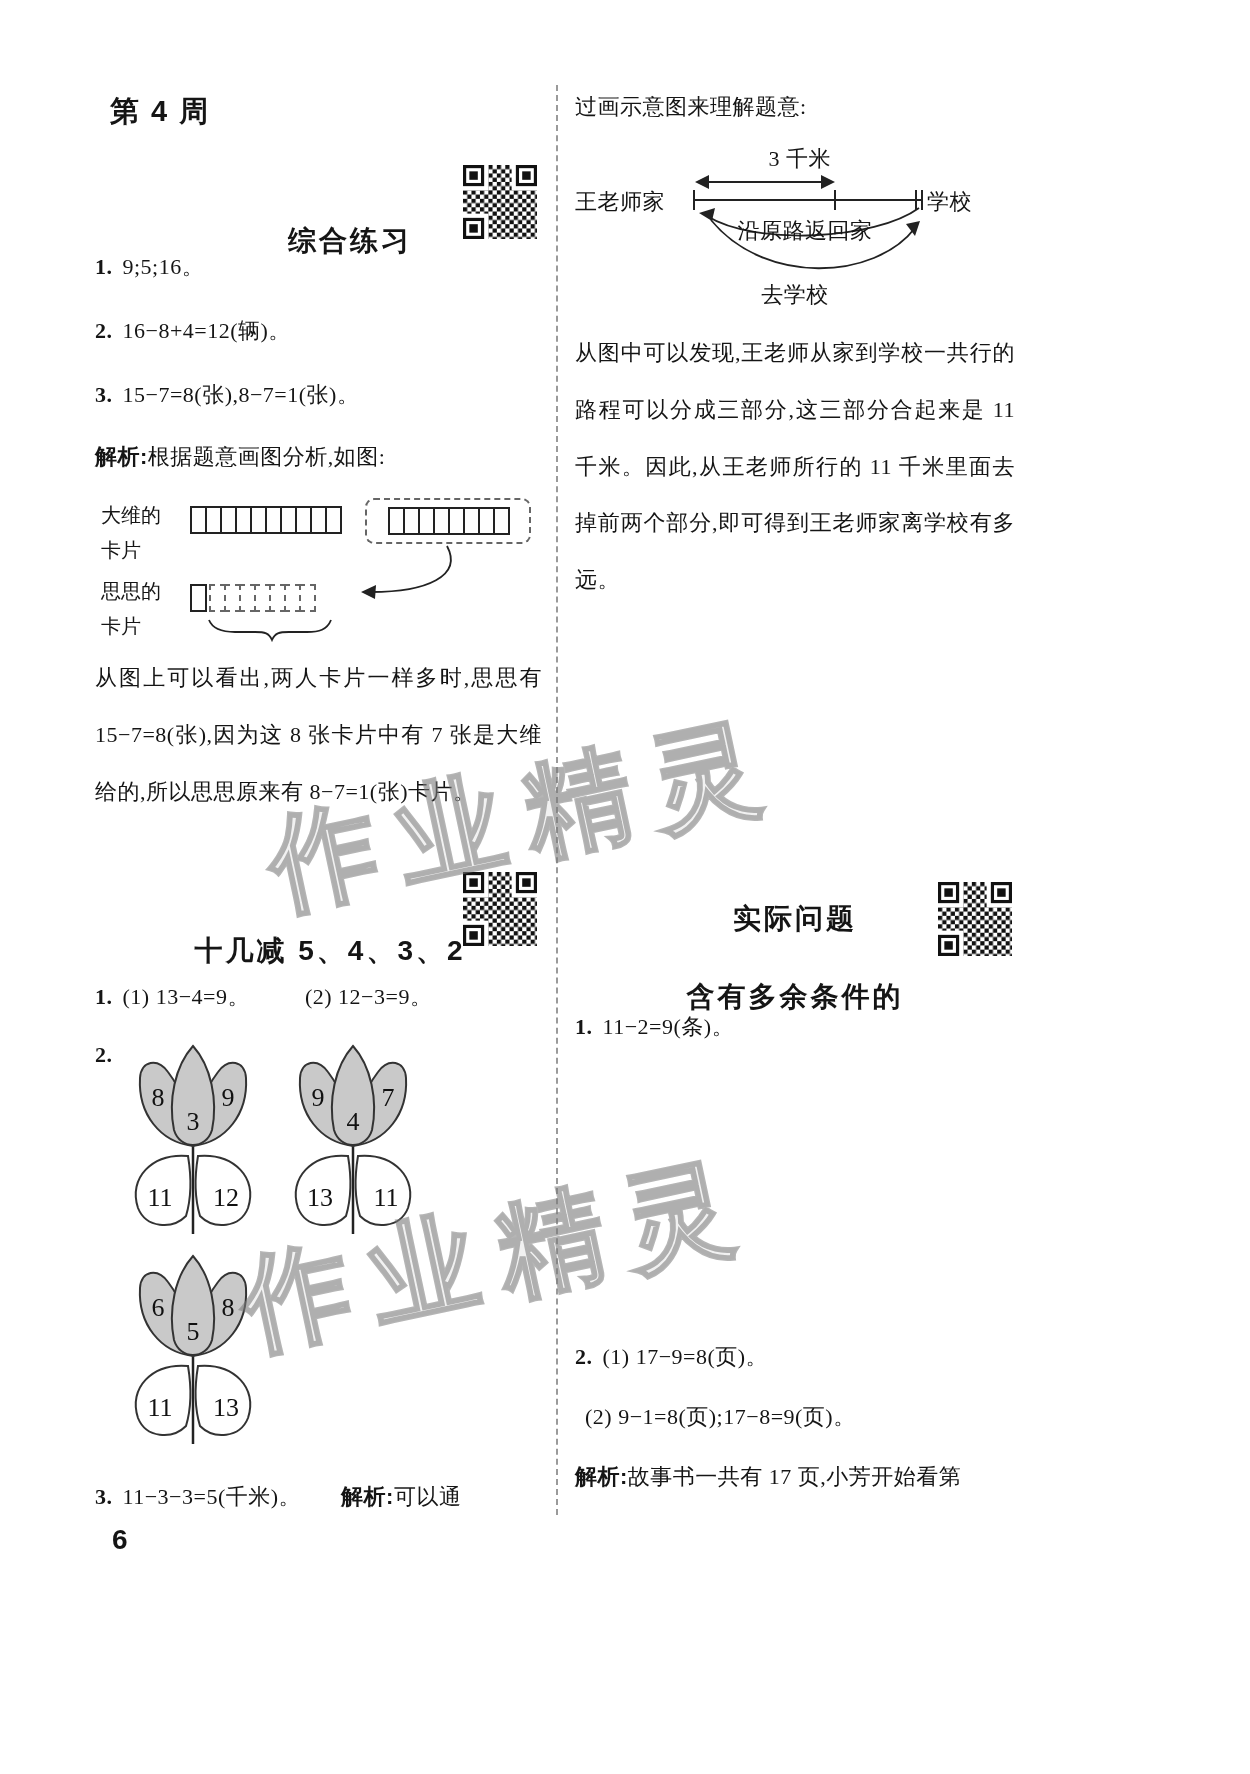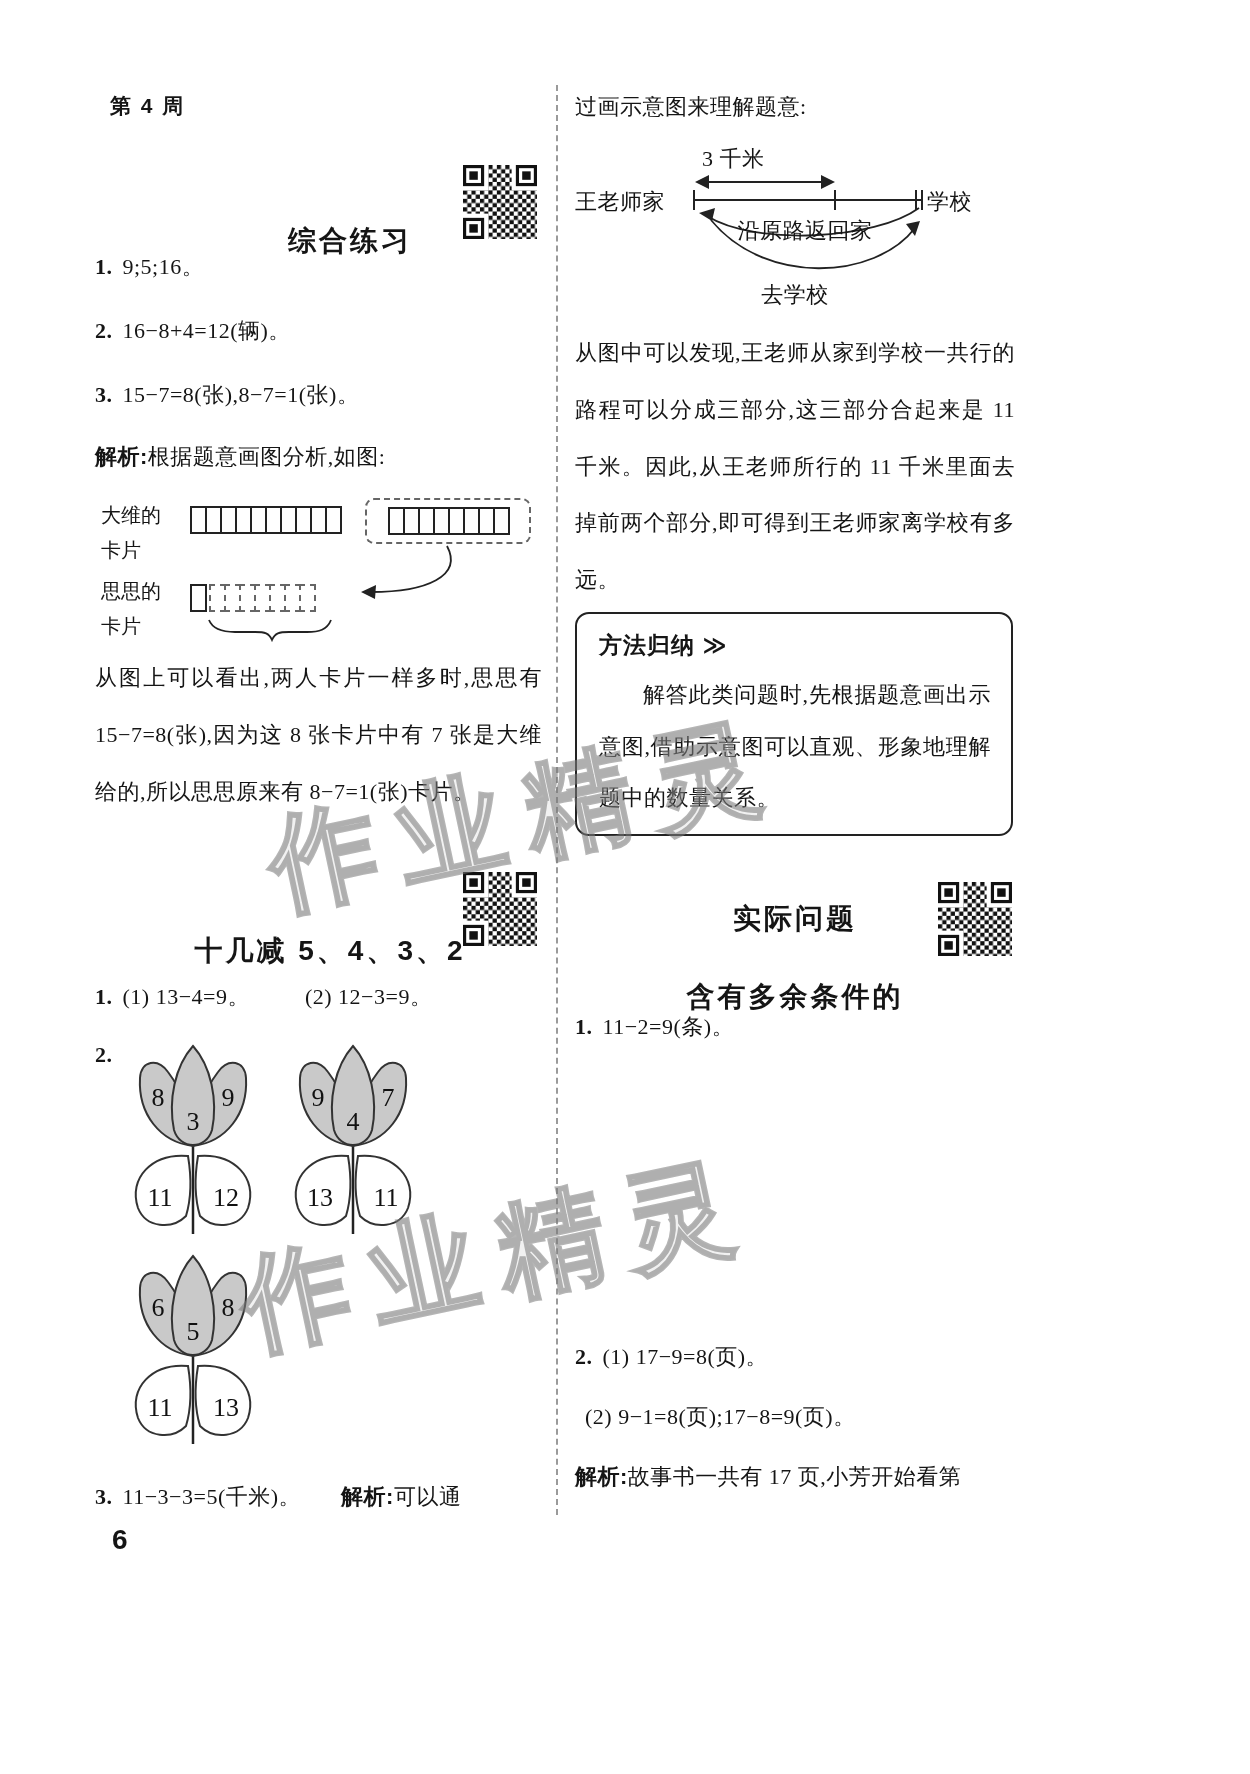--- a/index.html
+++ b/index.html
@@ -7,21 +7,21 @@
   .page {
     position:relative; width:1250px; height:1774px; margin:0 auto;
     background:#ffffff; color:#151515; overflow:hidden;
     font-family:"Liberation Serif","DejaVu Serif",serif;
   }
   .abs { position:absolute; }
   .t22 { font-size:22px; letter-spacing:.5px; }
   .row { display:flex; align-items:baseline; white-space:nowrap; }
   .num { font-weight:bold; margin-right:10px; }
   .blab { font-family:"Liberation Sans","DejaVu Sans",sans-serif; font-weight:bold; }
-  .h1 { font-family:"Liberation Sans","DejaVu Sans",sans-serif; font-weight:bold; font-size:21px; letter-spacing:2px; }
+  .h1 { font-family:"Liberation Sans","DejaVu Sans",sans-serif; font-weight:bold; font-size:29px; letter-spacing:2px; }
   .h2 { font-family:"Liberation Sans","DejaVu Sans",sans-serif; font-weight:bold; font-size:28px; letter-spacing:3px; text-align:center;margin-top:40px; }
   .para { font-size:22px; line-height:2.58; text-align:justify; letter-spacing:.5px; }
   .divider { position:absolute; left:556px; top:85px; height:1430px; border-left:2px dashed #9a9a9a; }
   .diag-label { position:absolute; font-size:20px; line-height:1.75; white-space:pre-line; }
   .strip { position:absolute; display:flex; }
   .cell { width:17px; height:28px; background:#fff; }
   .cell.solid  { border:2px solid #222; margin-right:-2px; }
   .cell.dashed { border:2px dashed #666; margin-right:-2px; }
   .dashed-box { position:absolute; width:166px; height:46px; border:2px dashed #666; border-radius:9px; display:flex; align-items:center; justify-content:center; }
   .dashed-box .strip { position:static; }
@@ -221,33 +221,29 @@
       <line x1="119" y1="58" x2="347" y2="58" stroke="#222" stroke-width="2.2"></line>
       <line x1="119" y1="48" x2="119" y2="68" stroke="#222" stroke-width="2"></line>
       <line x1="260" y1="48" x2="260" y2="68" stroke="#222" stroke-width="2"></line>
       <line x1="341" y1="48" x2="341" y2="68" stroke="#222" stroke-width="2"></line>
       <line x1="347" y1="48" x2="347" y2="68" stroke="#222" stroke-width="2"></line>
       <path d="M344,66 C300,98 180,104 132,74" fill="none" stroke="#222" stroke-width="1.8"></path>
       <polygon points="124,71 140,66 137,79" fill="#222"></polygon>
       <path d="M136,78 C190,144 300,138 340,86" fill="none" stroke="#222" stroke-width="1.8"></path>
       <polygon points="345,79 331,82 340,94" fill="#222"></polygon>
     </svg>
-    <span class="abs t22" style="left:127px; top:2px; width:140px; text-align:left">3 千米</span>
+    <span class="abs t22" style="left:116px; top:2px; width:140px; text-align:right">3 千米</span>
     <span class="abs t22" style="left:0; top:45px">王老师家</span>
     <span class="abs t22" style="left:352px; top:45px">学校</span>
     <span class="abs t22" style="left:130px; top:74px; width:200px; text-align:center">沿原路返回家</span>
     <span class="abs t22" style="left:140px; top:138px; width:160px; text-align:center">去学校</span>
   </div>
 
   <div class="abs para" style="left:575px; top:325px; width:440px">从图中可以发现,王老师从家到学校一共行的路程可以分成三部分,这三部分合起来是 11 千米。因此,从王老师所行的 11 千米里面去掉前两个部分,即可得到王老师家离学校有多远。</div>
 
-  <div class="round-box" style="left:575px; top:612px; width:438px; height:224px">
-    <div class="box-title">方法归纳 ≫</div>
-    <div class="box-body">解答此类问题时,先根据题意画出示意图,借助示意图可以直观、形象地理解题中的数量关系。</div>
-  </div>
 
   <div class="abs" style="left:645px; top:888px; width:300px; text-align:center">
     <div class="h2" style="margin-top:12px">实际问题</div>
     <div class="h2">含有多余条件的</div>
   </div>
   <svg class="abs" style="left:938px; top:882px" width="74" height="74" viewBox="0 0 70 70">
       <use href="#qr"></use>
     </svg>
 
   <div class="abs row t22" style="left:575px; top:1012px">

